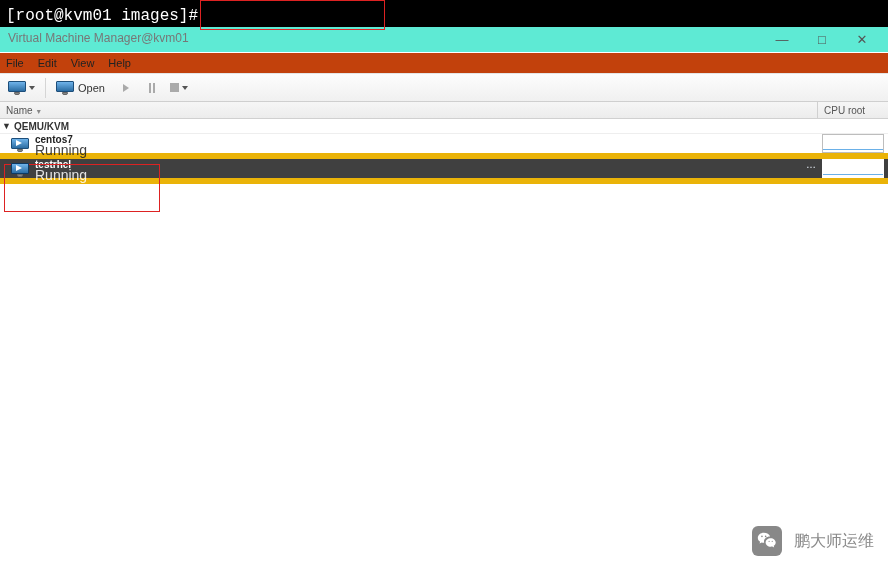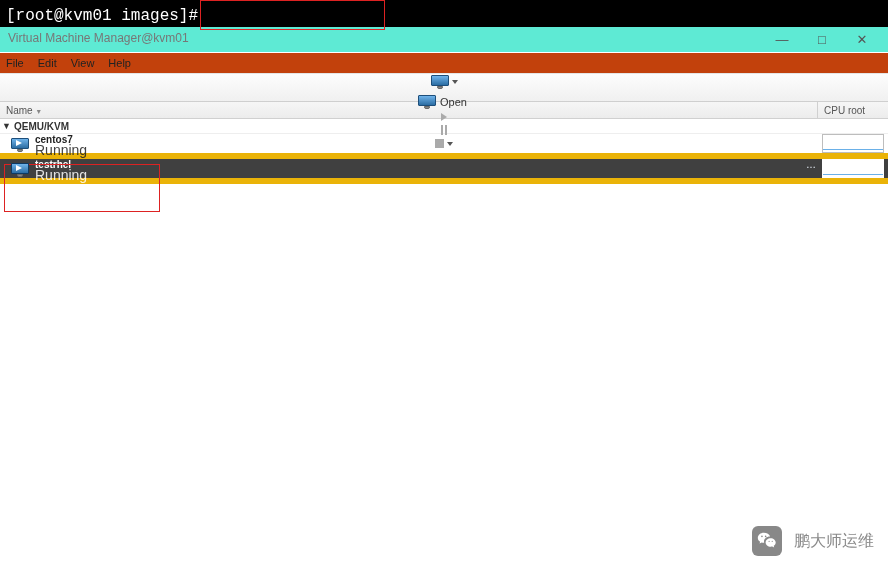--- a/index.html
+++ b/index.html
@@ -67,21 +67,20 @@
   .menubar .menu { padding: 2px 6px; }
   .toolbar {
     height: 29px;
     background: linear-gradient(#fdfdfd,#f0f0f0);
     border-top: 1px solid #e5e5e5;
     border-bottom: 1px solid #cfcfcf;
     display: flex;
     align-items: center;
     padding: 0 4px;
     gap: 2px;
-    flex-direction: column;
   }
   .tb-btn {
     height: 23px;
     min-width: 24px;
     display: inline-flex;
     align-items: center;
     justify-content: center;
     padding: 0 3px;
     border: 1px solid transparent;
     border-radius: 2px;

